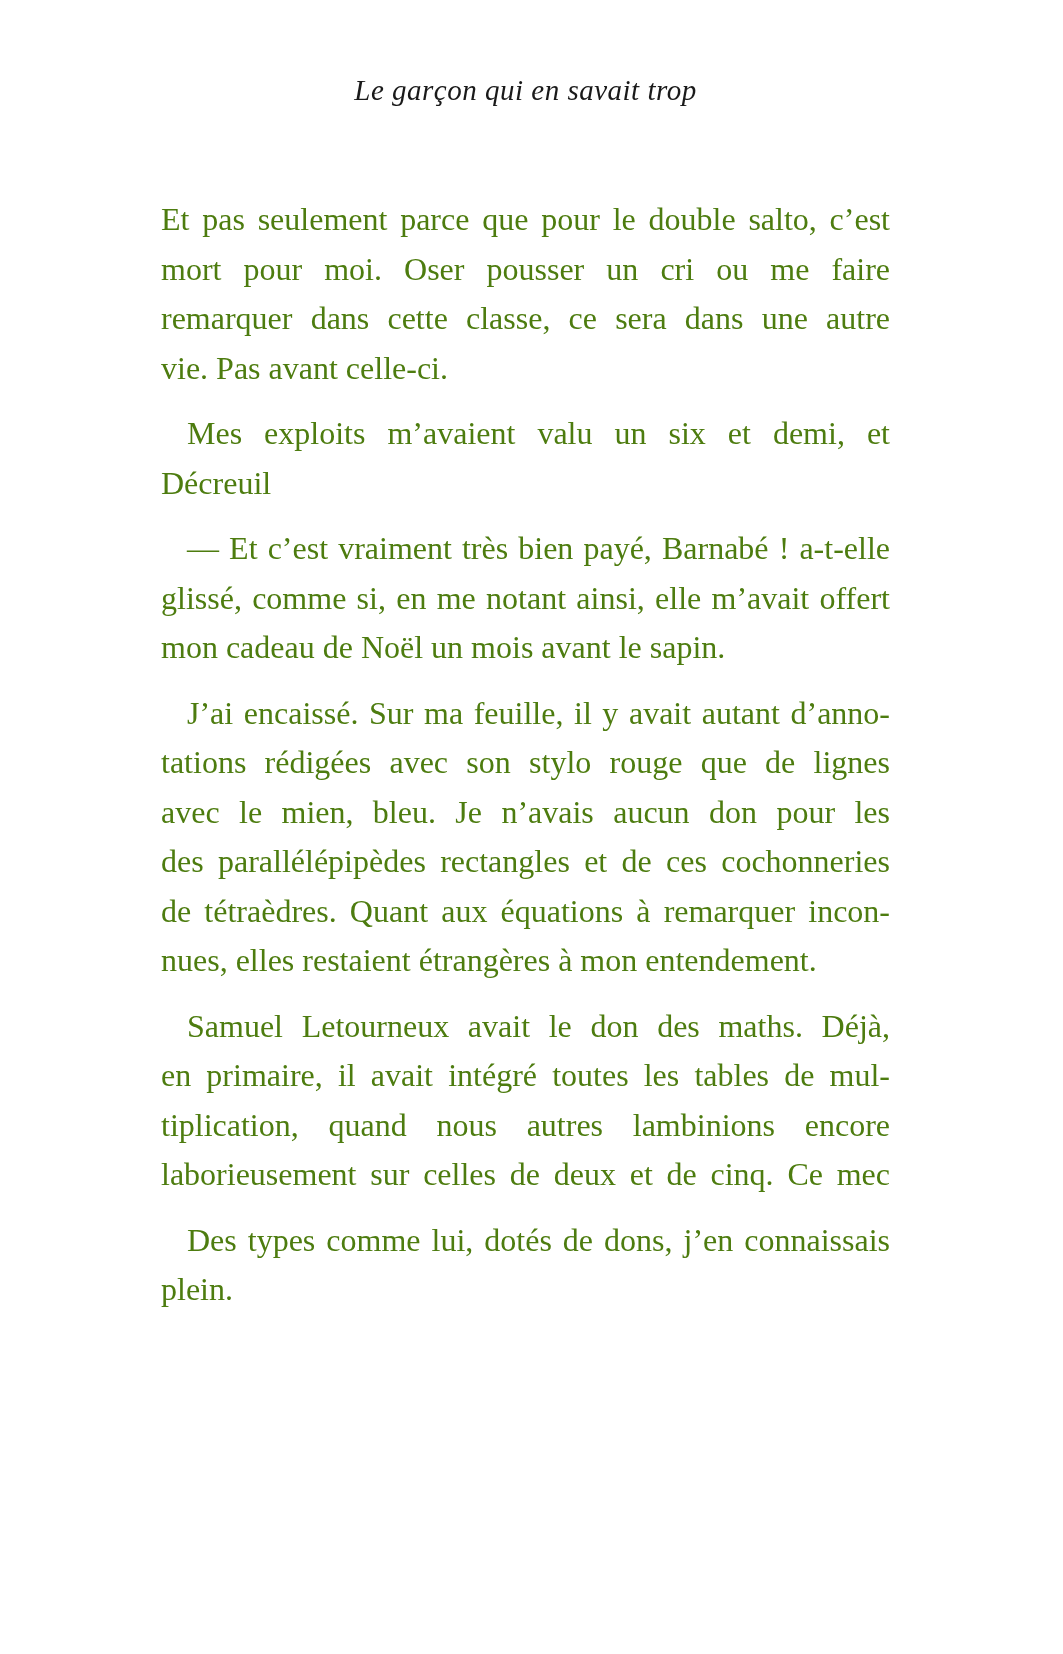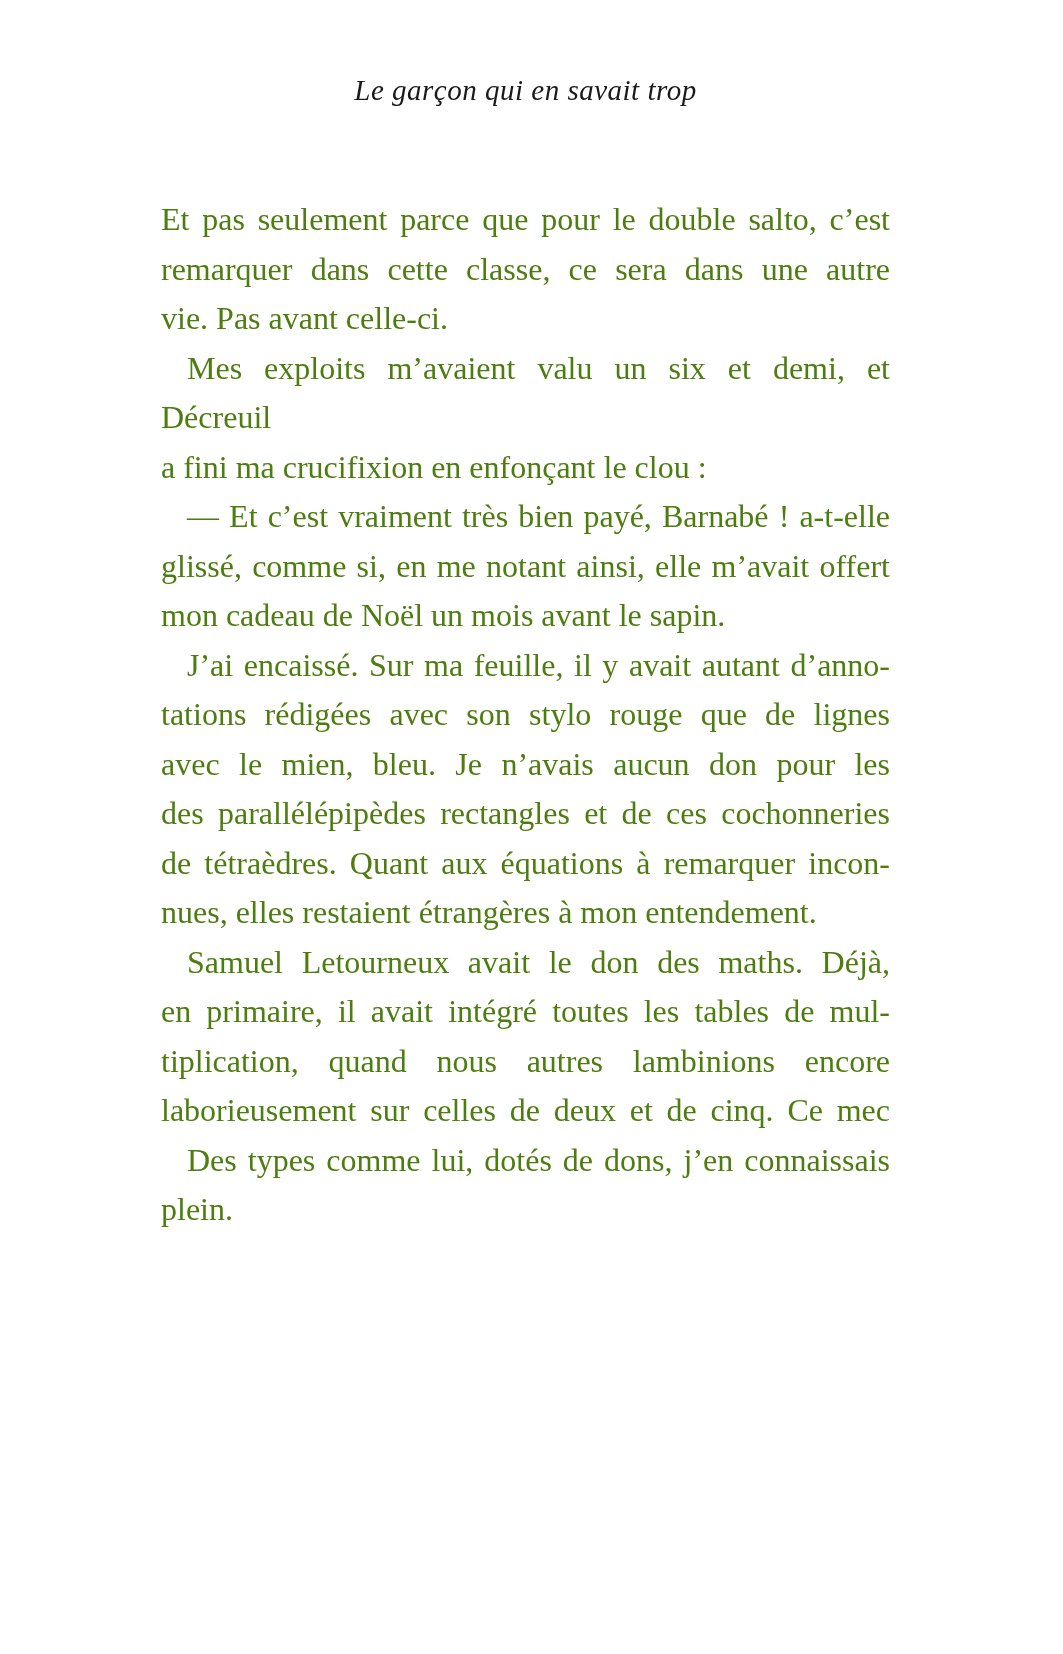--- a/index.html
+++ b/index.html
@@ -42,46 +42,47 @@
     text-align: justify;
     text-align-last: justify;
     text-justify: inter-word;
     white-space: normal;
   }
   .line.last {
     text-align-last: left;
   }
   .line.indent {
     text-indent: 26px;
+    margin-top: 16px;
   }
   .page-number {
     position: absolute;
     top: 1534px;
     left: 161px;
     width: 729px;
     text-align: center;
     font-size: 28px;
     color: #1a1a1a;
   }
 </style>
 </head>
 <body>
 
 <div class="page">
   <div class="running-title">Le garçon qui en savait trop</div>
 
   <div class="body-text">
       <div class="para">
         <div class="line">Et pas seulement parce que pour le double salto, c’est</div>
+        <div class="line">mort pour moi. Oser pousser un cri ou me faire</div>
         <div class="line">remarquer dans cette classe, ce sera dans une autre</div>
         <div class="line last">vie. Pas avant celle-ci.</div>
       </div>
       <div class="para">
         <div class="line indent">Mes exploits m’avaient valu un six et demi, et Décreuil</div>
-        <div class="line last">a fini ma crucifixion en enfonçant le clou :</div>
       </div>
       <div class="para">
         <div class="line indent">— Et c’est vraiment très bien payé, Barnabé ! a-t-elle</div>
         <div class="line">glissé, comme si, en me notant ainsi, elle m’avait offert</div>
         <div class="line last">mon cadeau de Noël un mois avant le sapin.</div>
       </div>
       <div class="para">
         <div class="line indent">J’ai encaissé. Sur ma feuille, il y avait autant d’anno-</div>
         <div class="line">tations rédigées avec son stylo rouge que de lignes</div>
         <div class="line">avec le mien, bleu. Je n’avais aucun don pour les</div>

